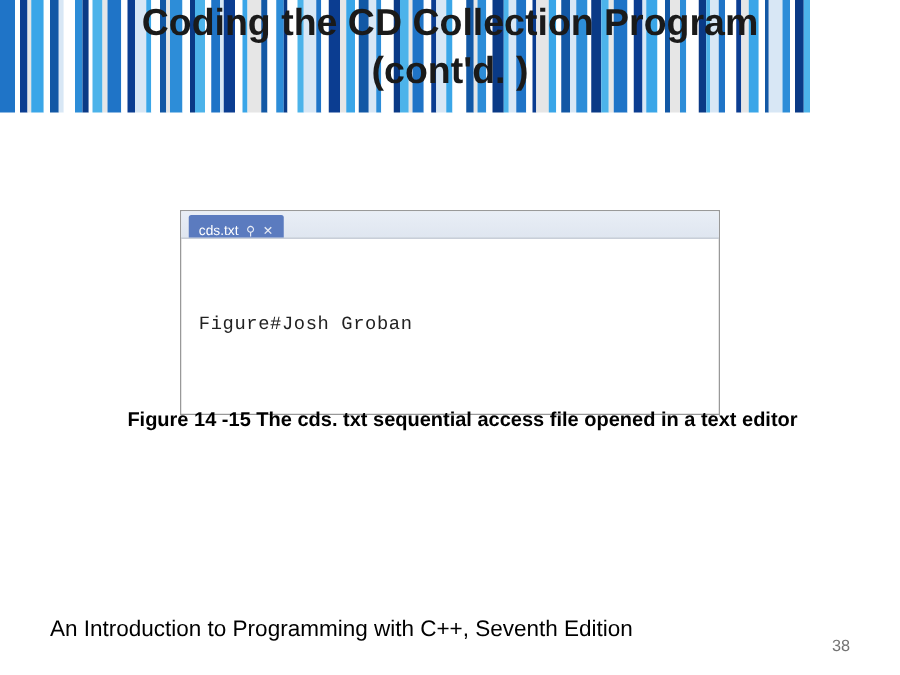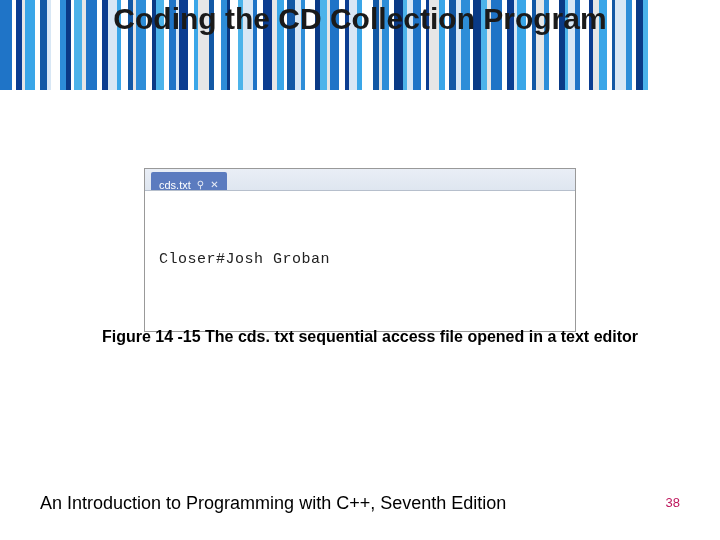--- a/index.html
+++ b/index.html
@@ -89,24 +89,24 @@
   }
   .footer-left {
     position: absolute;
     bottom: 26px;
     left: 40px;
     font-size: 18px;
     color: #000;
   }
   .footer-right {
     position: absolute;
-    bottom: 30px;
+    bottom: 16px;
     right: 40px;
     font-size: 13px;
-    color: #be185d;
+    color: #737373;
   }
 </style>
 </head>
 <body>
 
 <div class="barcode-bg">
     <div class="bar" style="width: 12px; background: rgb(31, 116, 199);"></div>
     <div class="bar" style="width: 4px; background: rgb(255, 255, 255);"></div>
     <div class="bar" style="width: 6px; background: rgb(11, 61, 145);"></div>
     <div class="bar" style="width: 3px; background: rgb(230, 230, 230);"></div>
@@ -207,33 +207,34 @@
     <div class="bar" style="width: 3px; background: rgb(18, 88, 165);"></div>
     <div class="bar" style="width: 11px; background: rgb(216, 231, 245);"></div>
     <div class="bar" style="width: 6px; background: rgb(45, 141, 216);"></div>
     <div class="bar" style="width: 4px; background: rgb(255, 255, 255);"></div>
     <div class="bar" style="width: 7px; background: rgb(10, 58, 134);"></div>
     <div class="bar" style="width: 5px; background: rgb(76, 179, 234);"></div>
   </div>
 
 <h1 class="title">
   <span>Coding the CD Collection Program</span><br>
+  <span>(cont'd. )</span>
 </h1>
 
 <div class="figure-wrap">
   <div class="editor-box">
     <div class="editor-tabbar">
       <div class="editor-tab">
         <span>cds.txt</span>
         <span class="tab-pin">⚲</span>
         <span class="tab-close">✕</span>
       </div>
     </div>
     <div class="editor-content">
-      <div>Closer#Josh Groban</div>
+      <div>Figure#Josh Groban</div>
     </div>
   </div>
 </div>
 
 <div class="caption">Figure 14 -15 The cds. txt sequential access file opened in a text editor</div>
 
 <div class="footer-left">An Introduction to Programming with C++, Seventh Edition</div>
 <div class="footer-right">38</div>
 
 </body></html>

